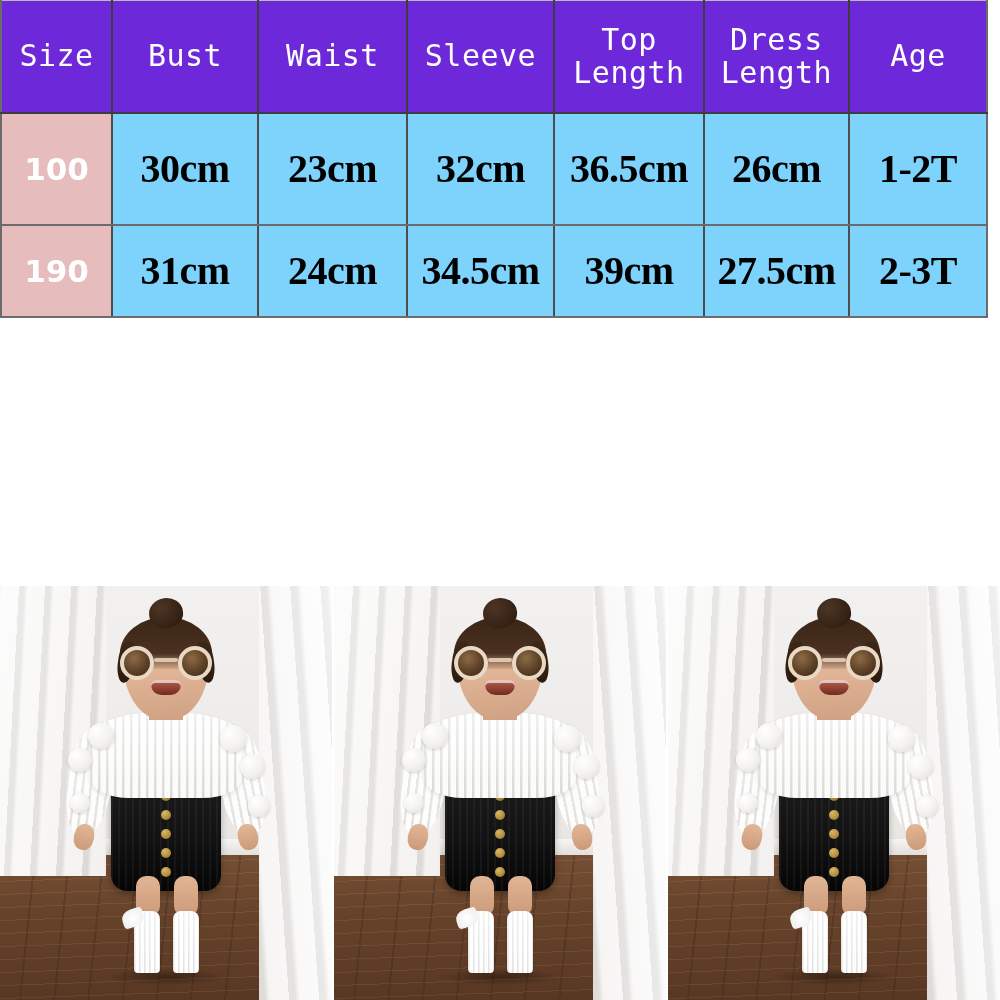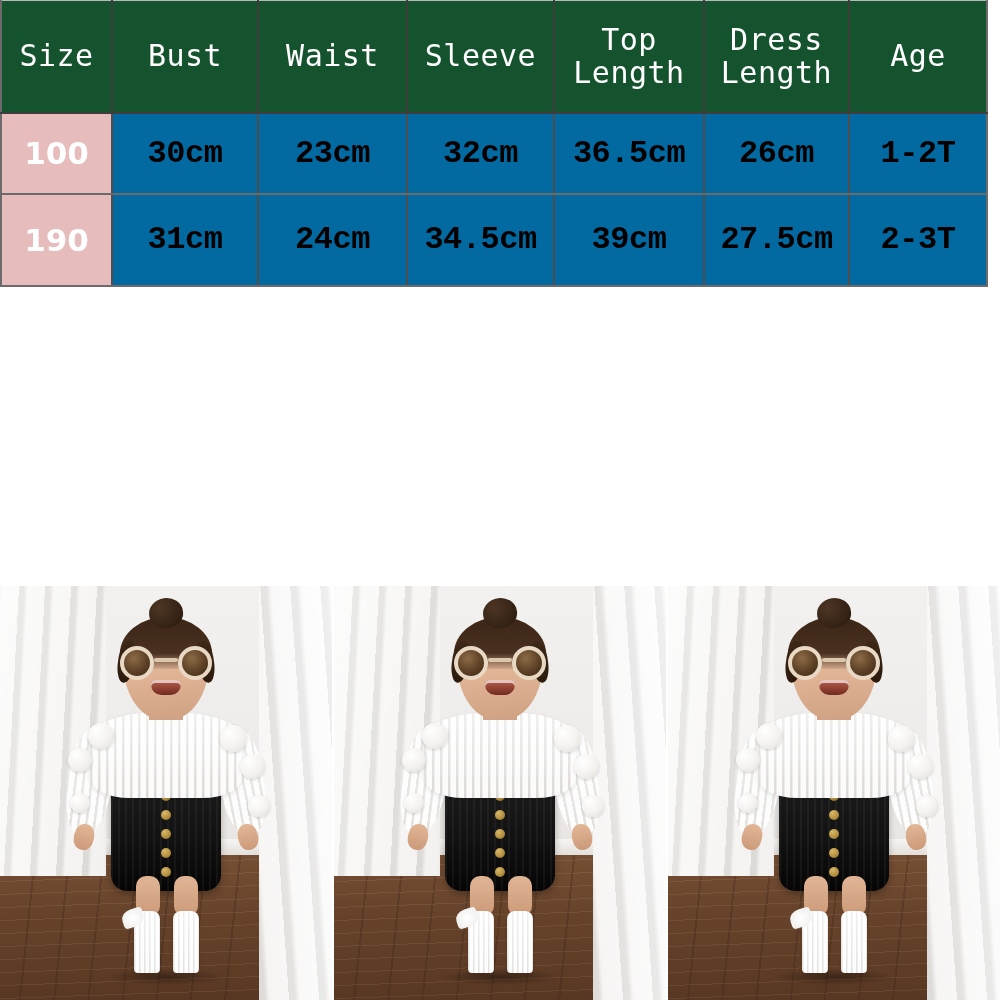--- a/index.html
+++ b/index.html
@@ -56,52 +56,52 @@
     vertical-align: middle;
     border-right: 2px solid #4d4d4d;
     border-bottom: 2px solid #6b6b6b;
   }
   table.size-table th:last-child,
   table.size-table td:last-child { border-right: none; }
 
   
   thead tr { height: 112px; }
   table.size-table thead th {
-    background: #14532d;
+    background: #6d28d9;
     color: #ffffff;
     font-family: "DejaVu Sans Mono", monospace;
     font-size: 30px;
     font-weight: 400;
     line-height: 1.12;
     letter-spacing: 0.5px;
     border-bottom: 2px solid #3d3d3d;
     border-right: 2px solid #3d3d3d;
   }
   table.size-table thead th:last-child { border-right: none; }
   .hdr-line { display: block; }
 
   
-  tbody tr { height: 81px; }
+  tbody tr { height: 112px; }
   tbody tr:last-child { height: 92px; }
 
   td.size-cell {
     background: #e6bcbc;
     color: #ffffff;
     font-family: "DejaVu Sans", sans-serif;
     font-size: 31px;
     font-weight: 700;
     letter-spacing: 0px;
     border-right: 2px solid #6b6b6b;
     border-bottom: 2px solid #8a6767;
   }
   td.val-cell {
-    background: #0369a1;
+    background: #7dd3fc;
     color: #000000;
-    font-family: Liberation Mono, monospace;
-    font-size: 32px;
+    font-family: Liberation Serif, serif;
+    font-size: 40px;
     font-weight: 700;
     letter-spacing: -0.5px;
     white-space: nowrap;
   }
 
   
   .photo-strip {
     position: absolute;
     left: 0;
     top: 586px;

